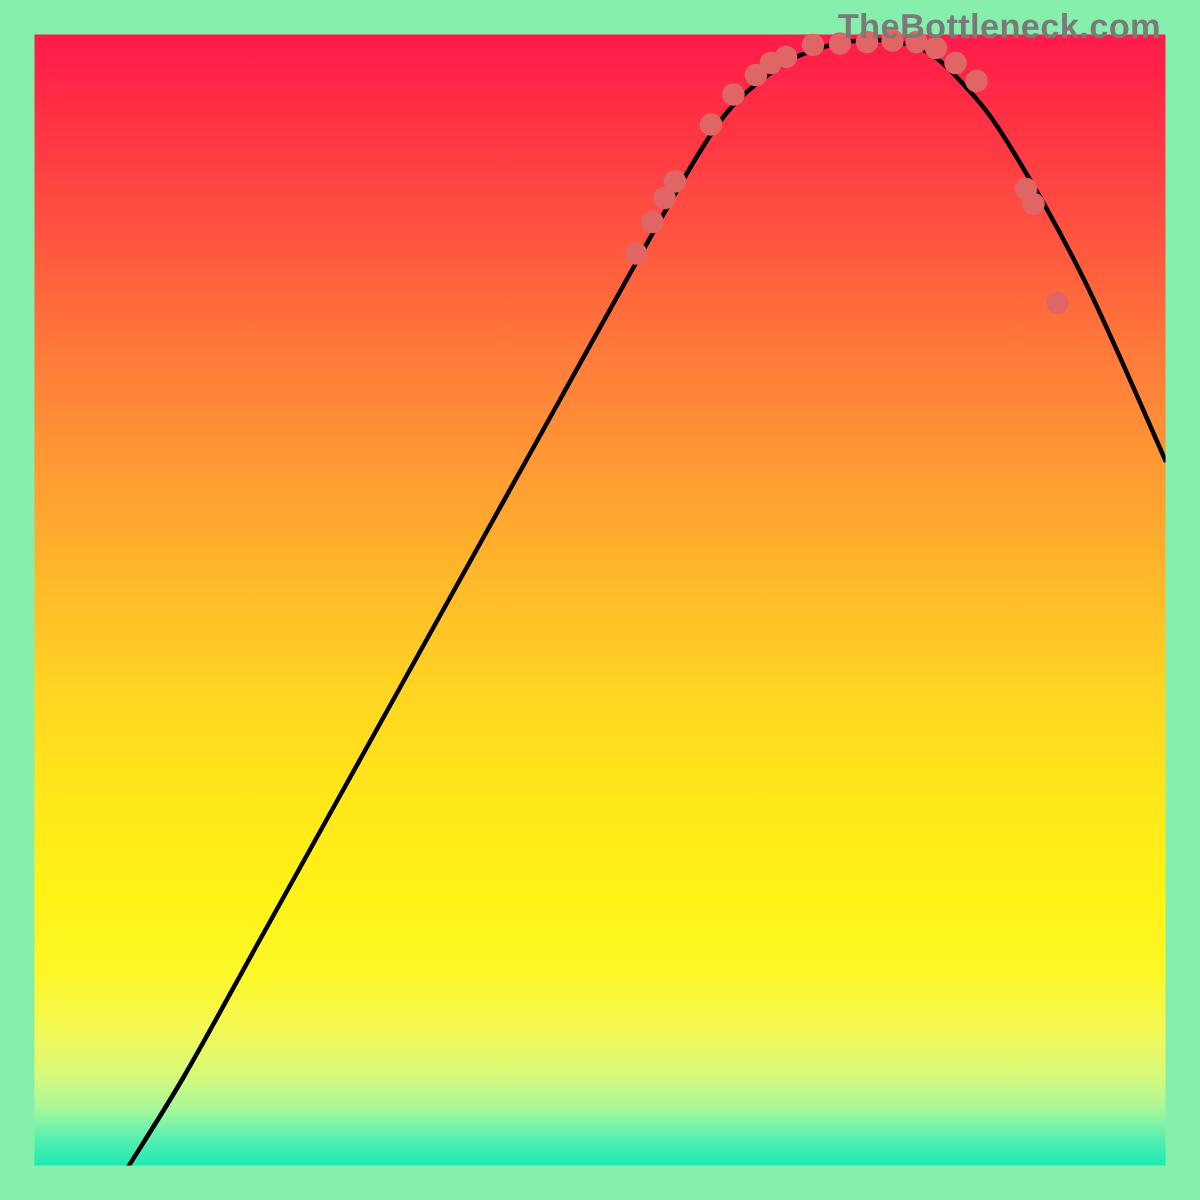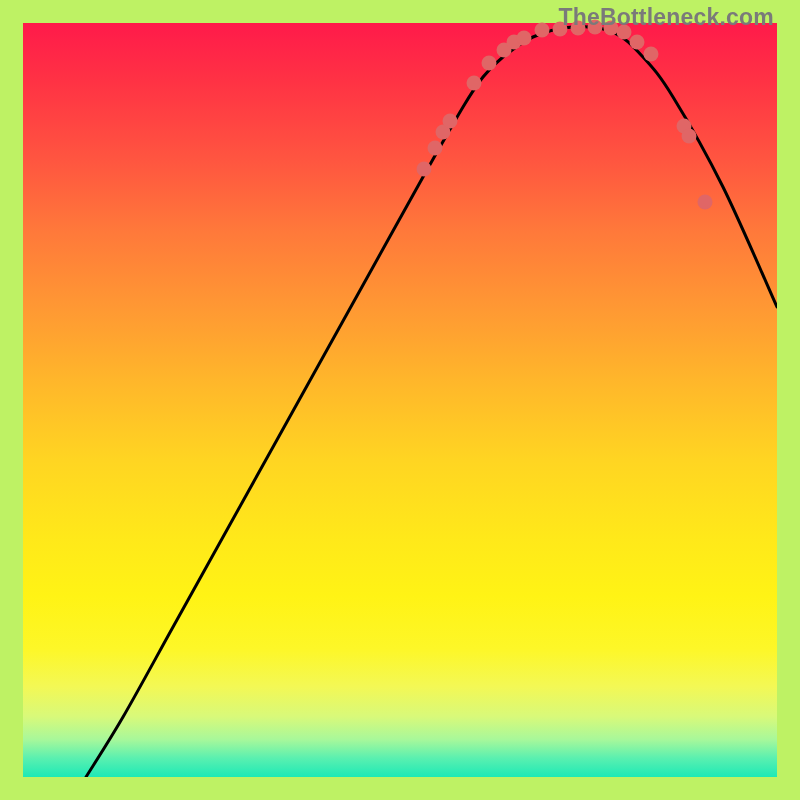--- a/index.html
+++ b/index.html
@@ -1,21 +1,21 @@
 <!DOCTYPE html>
 <html><head>
 <meta charset="utf-8">
 <style>
   * { margin: 0; padding: 0; box-sizing: border-box; }
   html, body { width: 800px; height: 800px; overflow: hidden; background: #000; }
   .chart-container {
     position: relative;
     width: 800px;
     height: 800px;
-    background: #bef264;
+    background: #86efac;
   }
   .plot-area {
     position: absolute;
     left: 23px;
     top: 23px;
     width: 754px;
     height: 754px;
     background: linear-gradient(to bottom,
       #ff1a4a 0%,
       #ff3344 8%,

